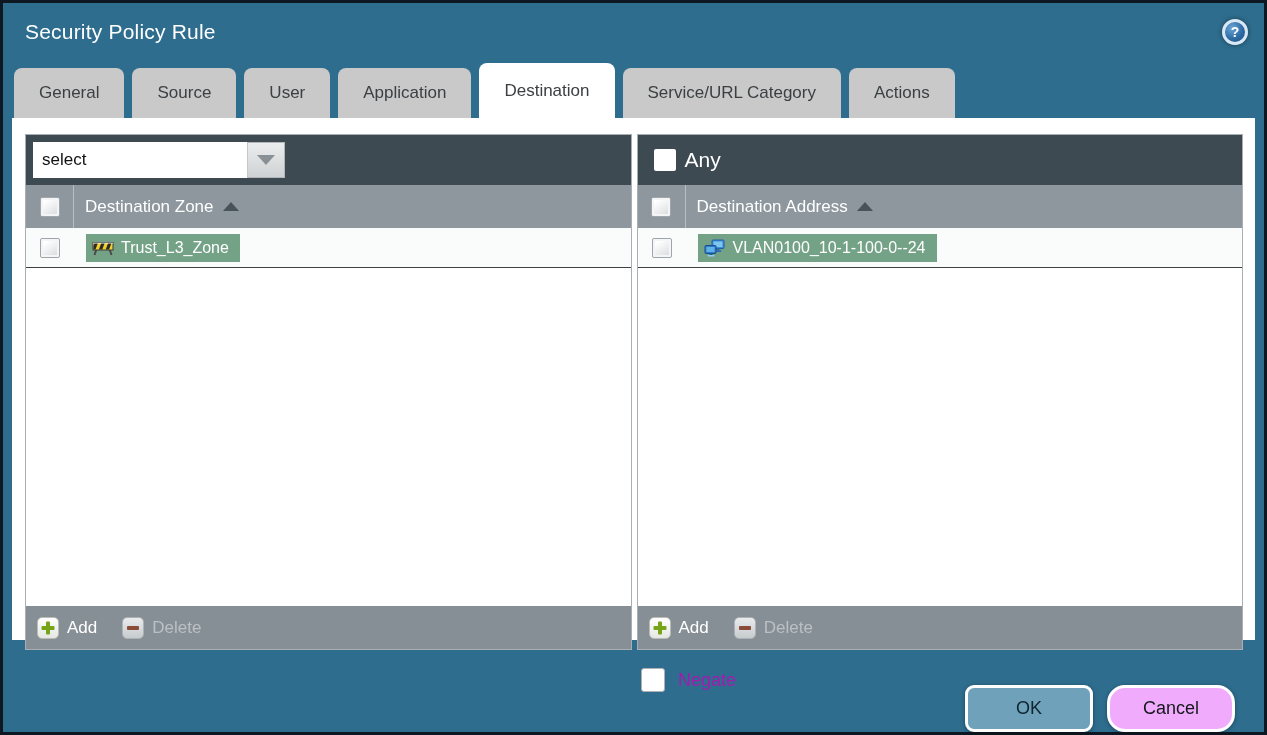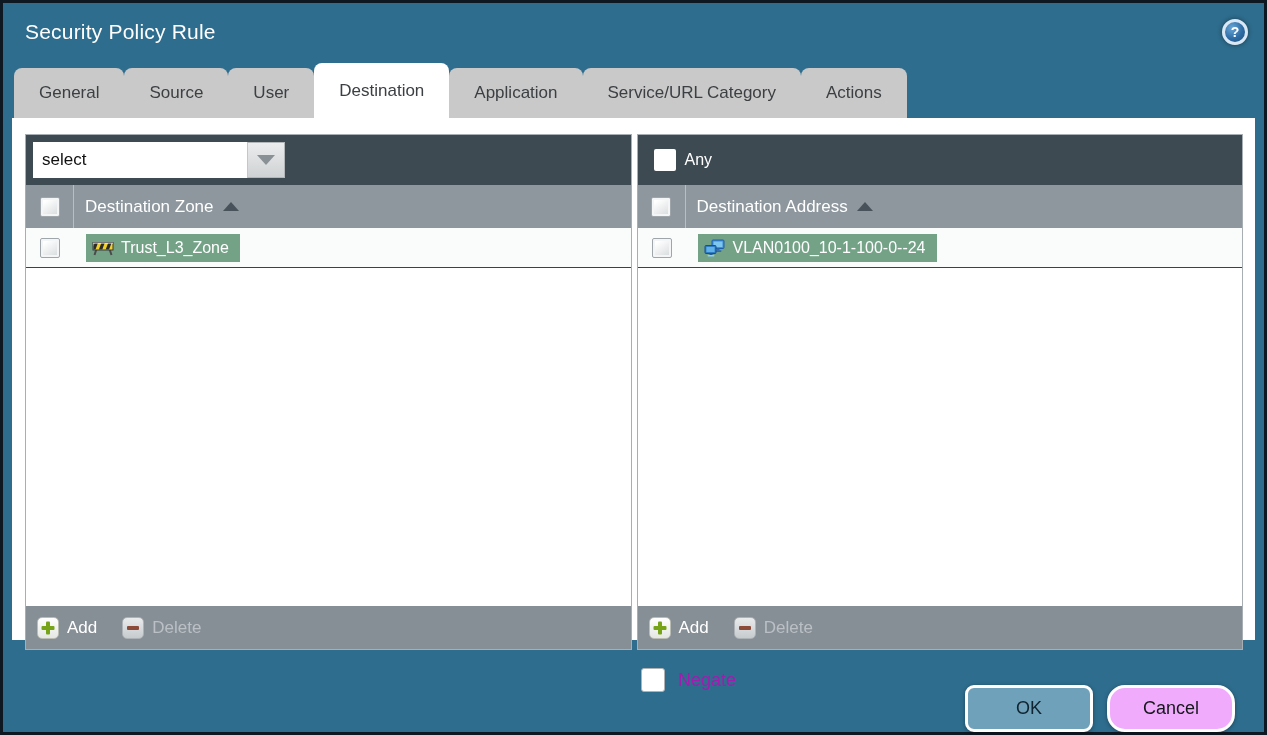--- a/index.html
+++ b/index.html
@@ -34,21 +34,21 @@
     box-shadow:0 0 5px rgba(0,0,0,.45);
     color:#FFFFFF; font-size:14px; font-weight:bold;
     display:flex; align-items:center; justify-content:center;
     cursor:pointer;
   }
 
   
   .tabbar {
     height:57px;
     display:flex; align-items:flex-end;
-    padding-left:11px; gap:0;
+    padding-left:11px; gap:8px;
   }
   .tab {
     background:#C9C9C9; color:#3C4043;
     font-size:17px;
     height:50px; line-height:50px;
     padding:0 25px;
     border-radius:8px 8px 0 0;
     cursor:pointer; white-space:nowrap;
   }
   .tab.active {
@@ -208,22 +208,22 @@
     <span class="title">Security Policy Rule</span>
     <div class="help-btn">
       <span>?</span>
     </div>
   </div>
 
   <div class="tabbar">
     <div class="tab">General</div>
     <div class="tab">Source</div>
     <div class="tab">User</div>
+    <div class="tab">Application</div>
     <div class="tab active">Destination</div>
-    <div class="tab">Application</div>
     <div class="tab">Service/URL Category</div>
     <div class="tab">Actions</div>
   </div>
 
   <div class="content-wrap">
     <div class="content">
       <div class="panels">
 
         <section class="panel">
           <div class="panel-topbar">
@@ -282,21 +282,21 @@
               <span>Delete</span>
             </button>
           </div>
         </section>
 
         <section class="panel">
           <div class="panel-topbar">
             <div class="cb-cell" style="width:40px; flex:0 0 40px;">
               <div class="checkbox on-dark"></div>
             </div>
-            <span style="color:#FFFFFF; font-size:16px;">Any</span>
+            <span style="color:#FFFFFF; font-size:21px;">Any</span>
           </div>
 
           <div class="col-header">
             <div class="cb-cell">
               <div class="checkbox"></div>
             </div>
             <span class="col-label">Destination Address</span>
             <span class="sort-asc"></span>
           </div>
 

